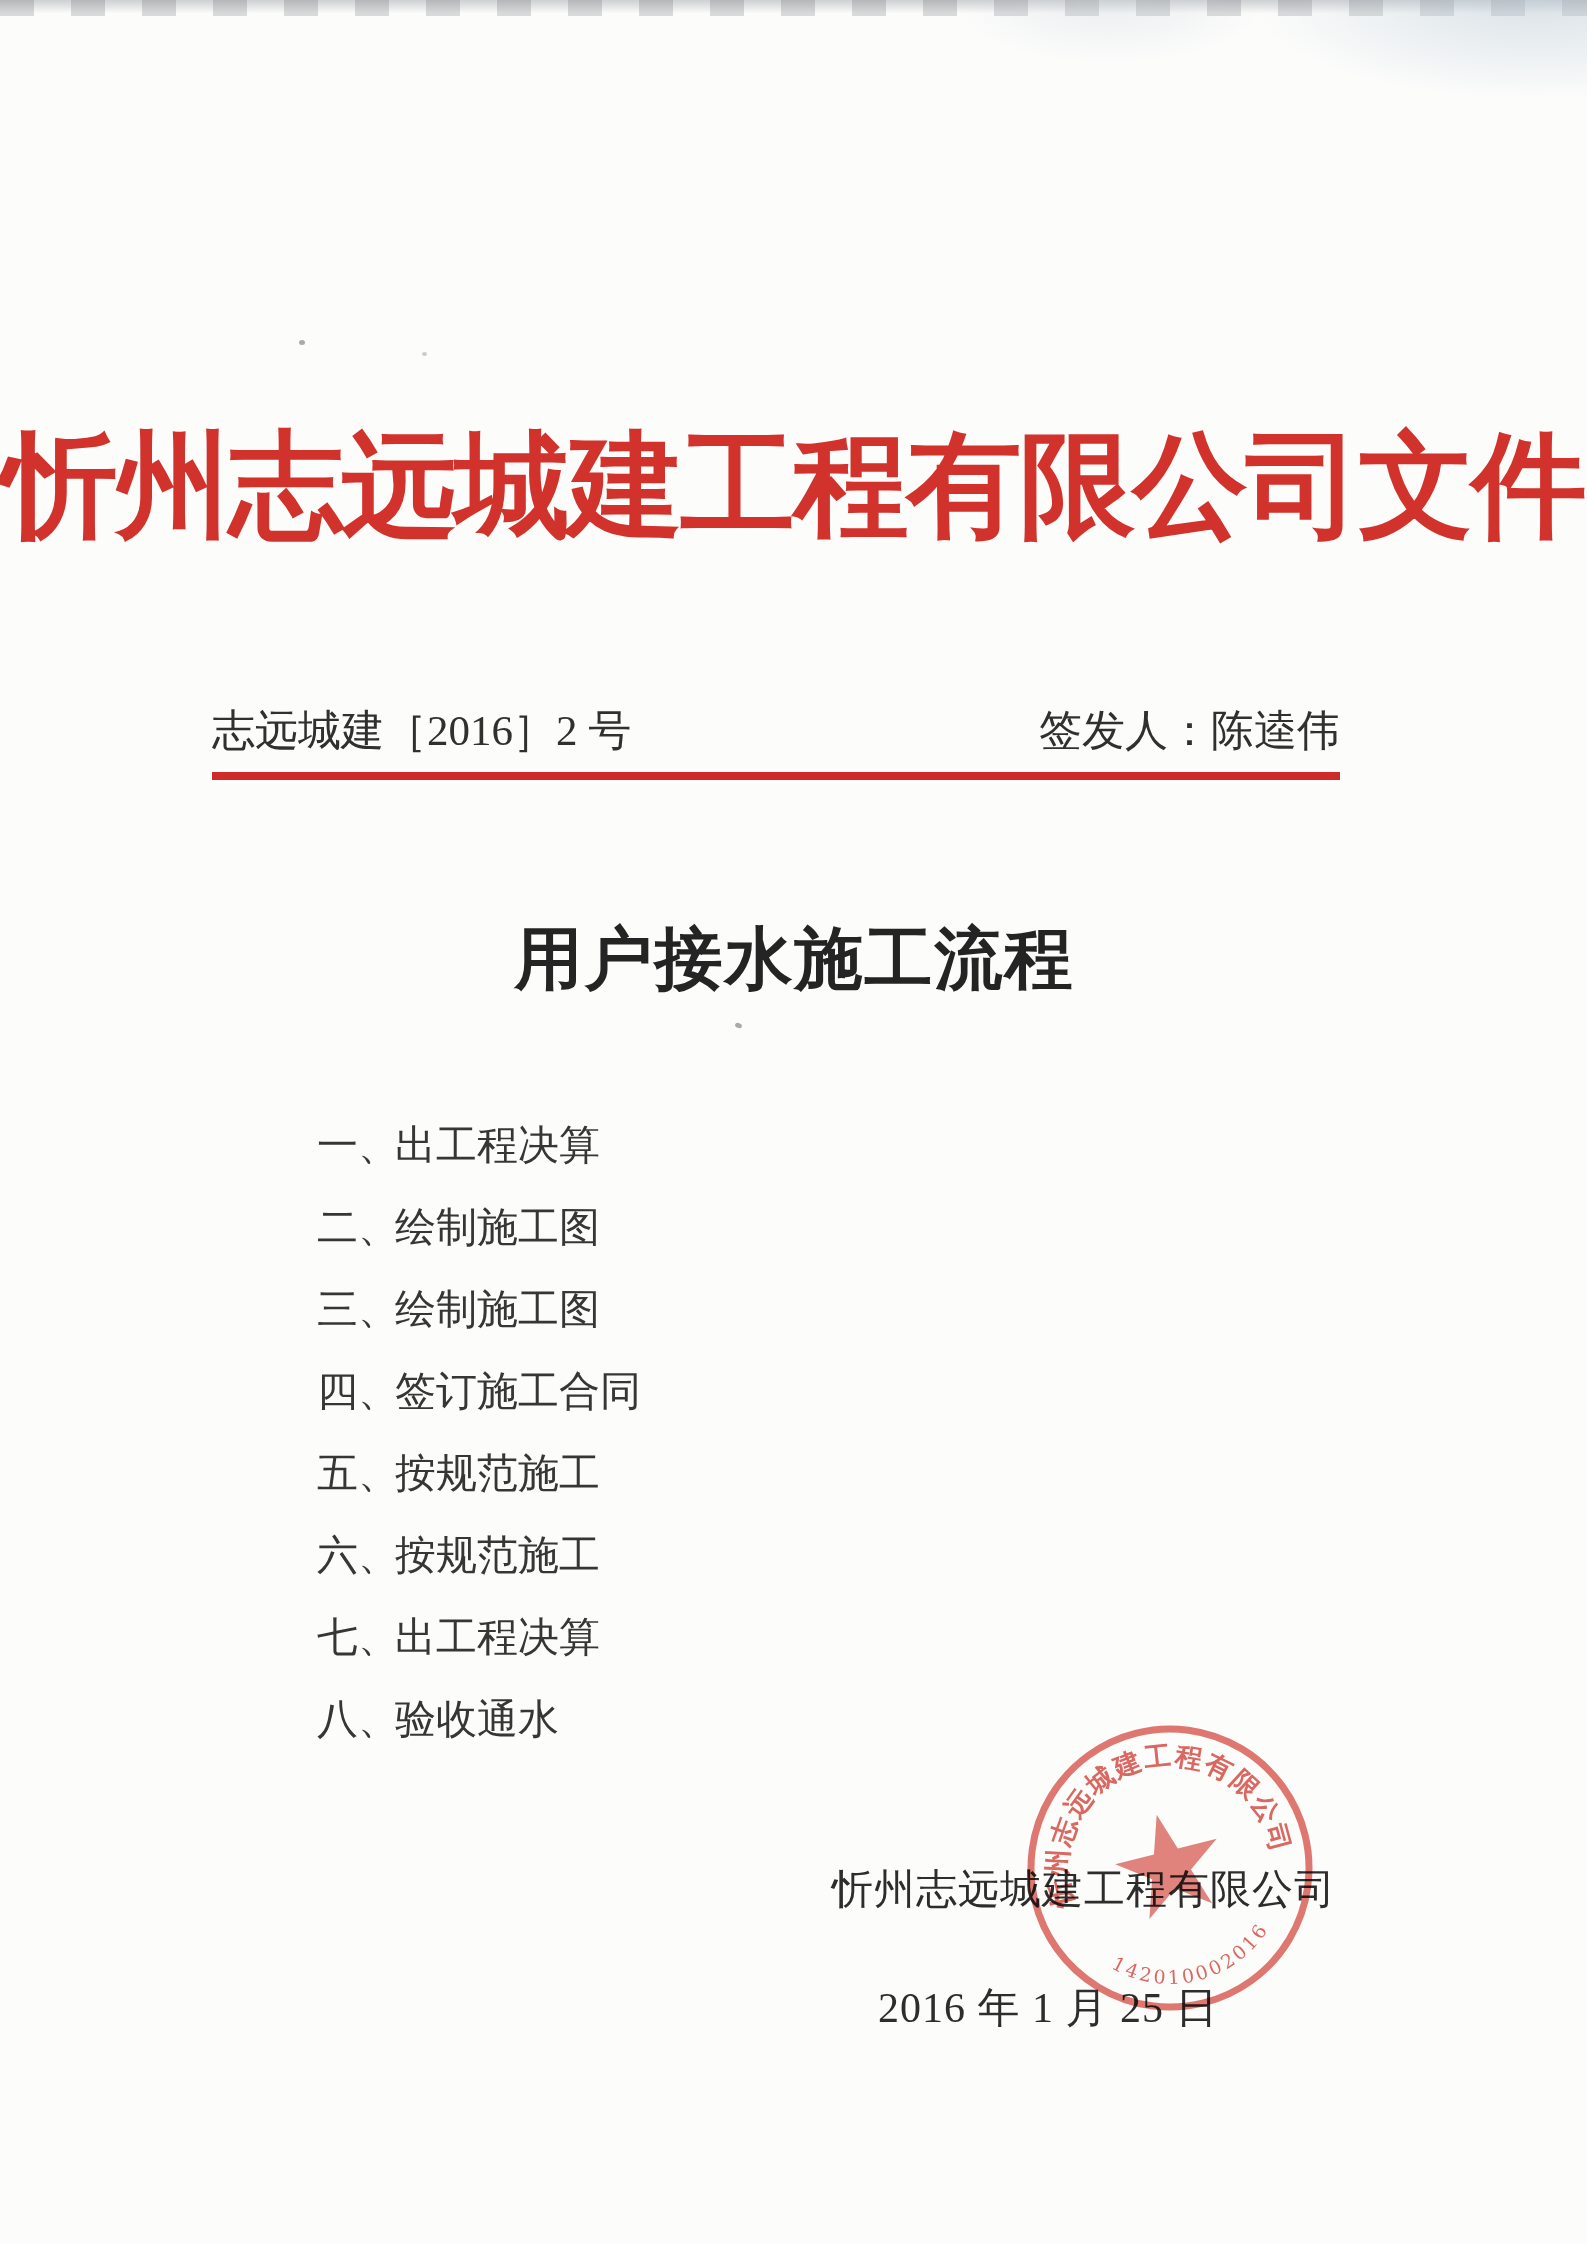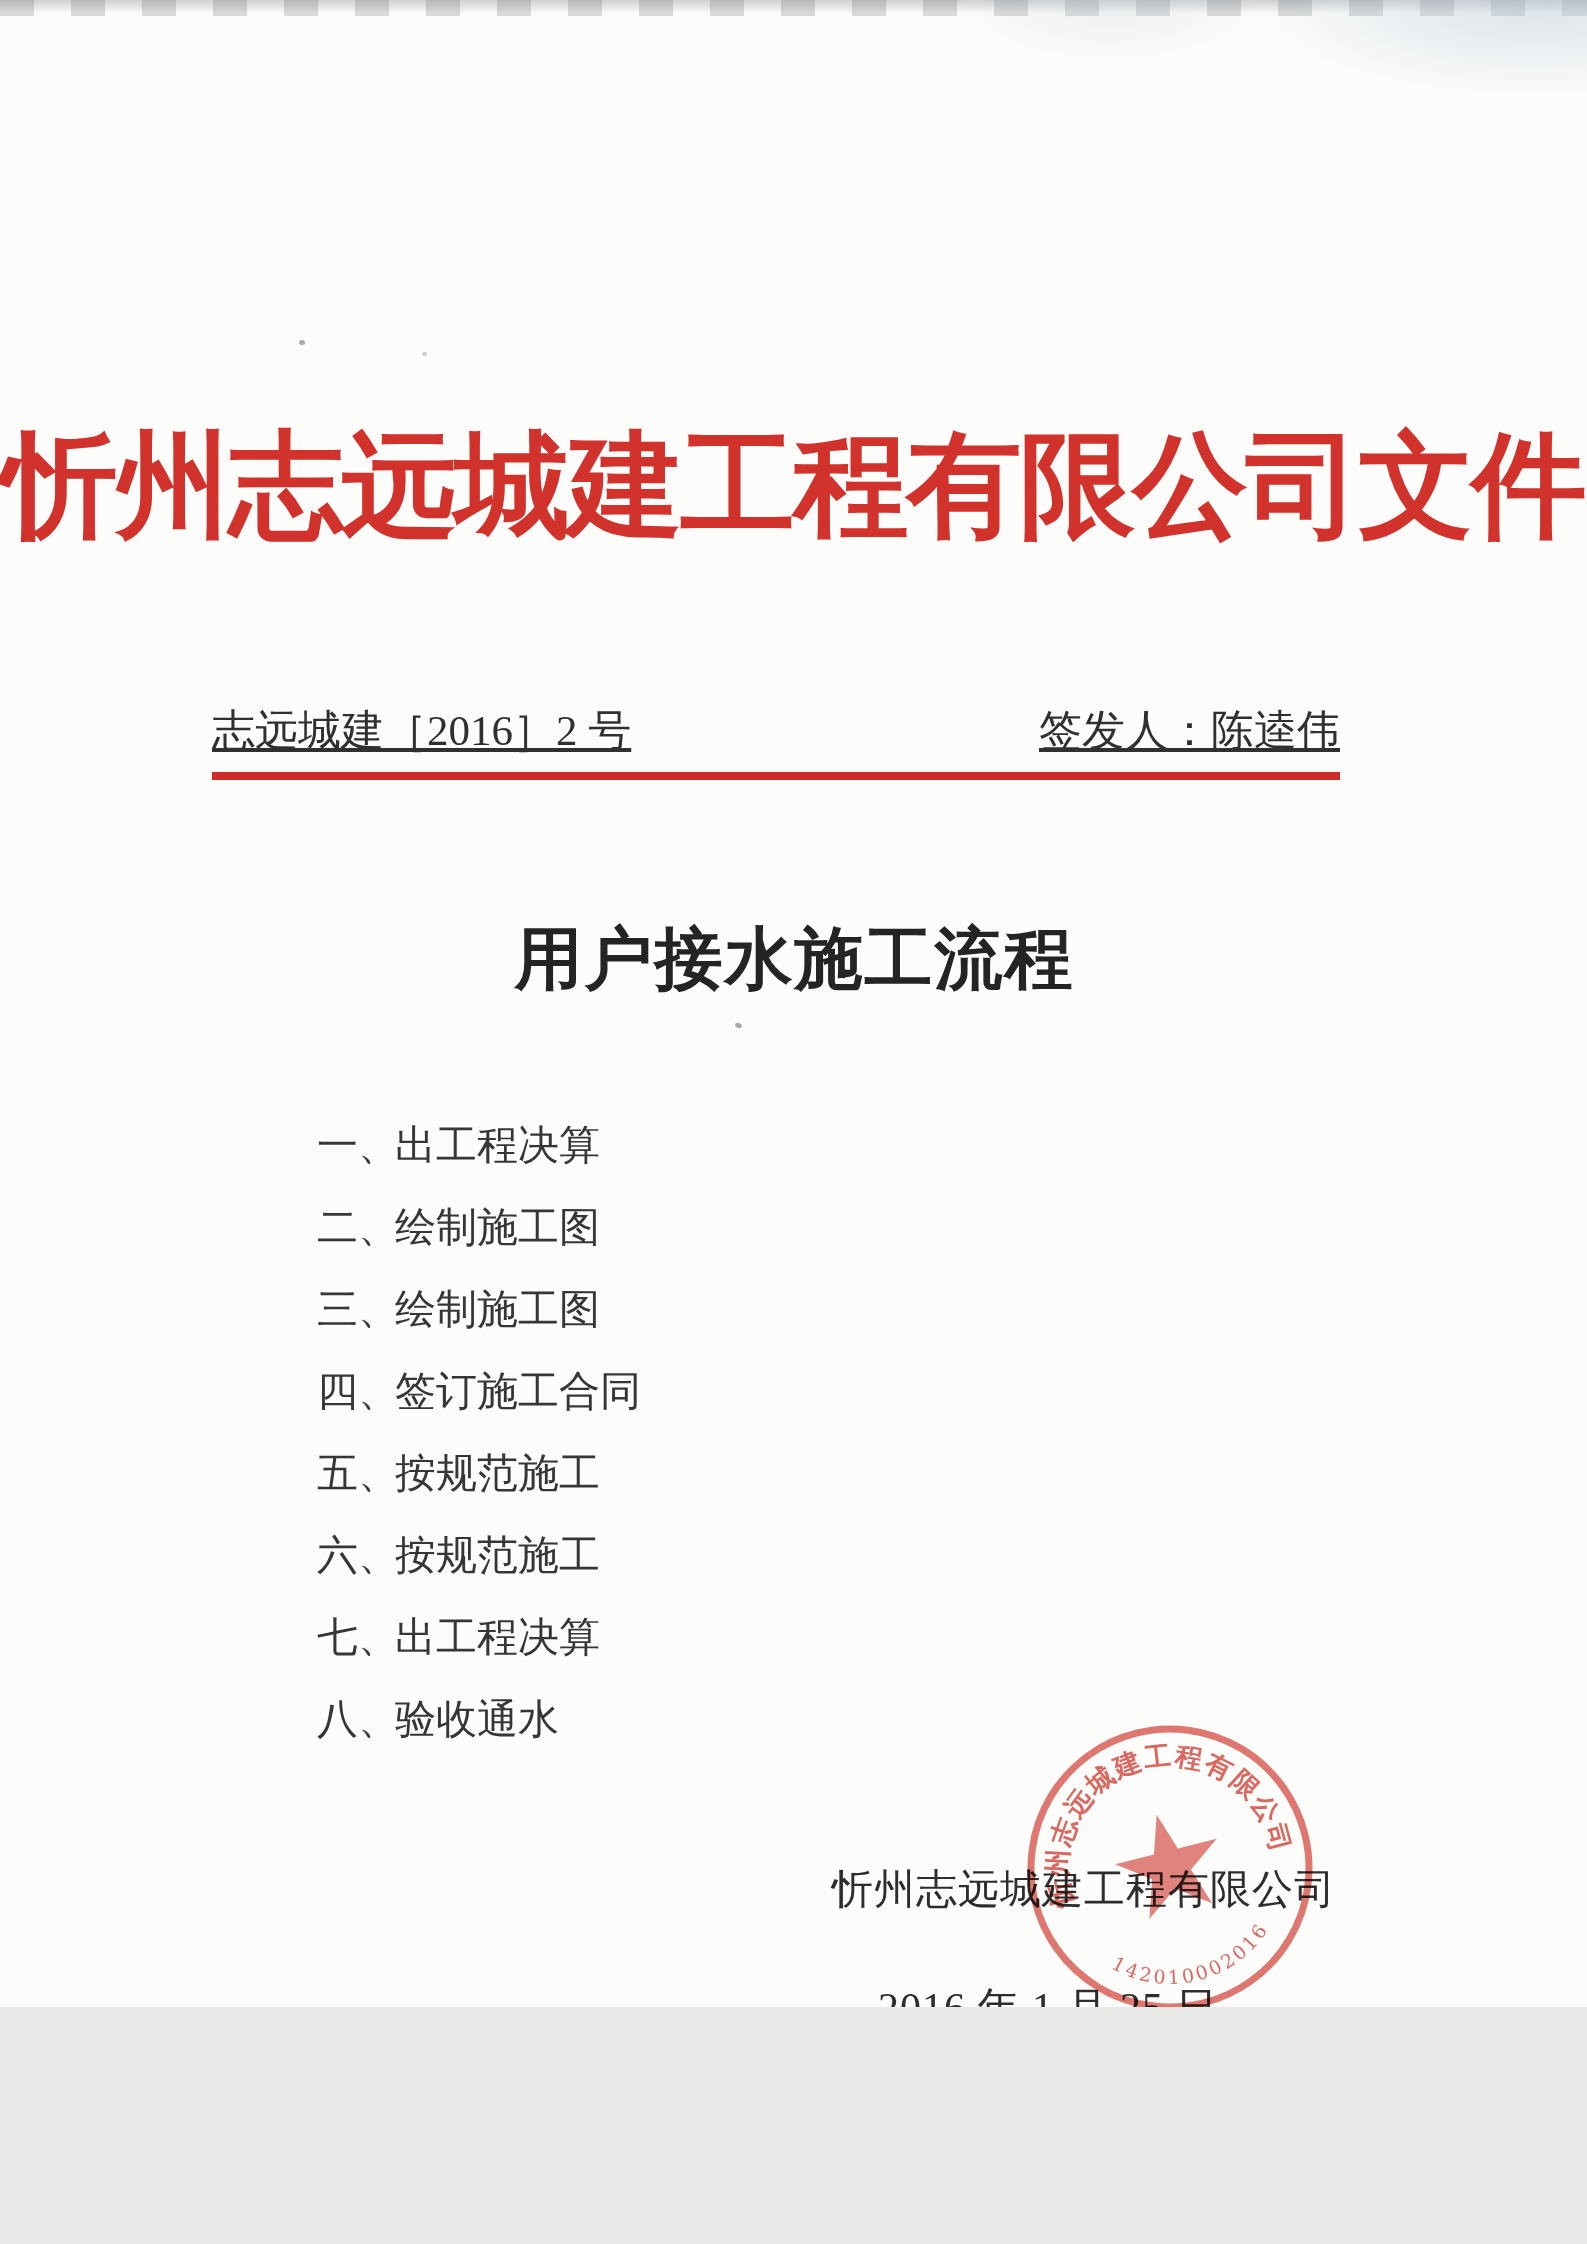--- a/index.html
+++ b/index.html
@@ -1,17 +1,17 @@
 <!DOCTYPE html>
 <html><head>
 <meta charset="utf-8">
 <style>
   html,body { margin:0; padding:0; background:#e9e9e7; }
   .page {
-    position:relative; width:1587px; height:2007px; margin:0 auto;
+    position:relative; width:1587px; height:2244px; margin:0 auto;
     background:#fcfcfb; overflow:hidden;
     font-family:"Liberation Serif","DejaVu Serif",serif; color:#2f2f2f;
   }
   
   .scan-edge-top {
     position:absolute; top:0; left:0; right:0; height:16px;
     background:
       repeating-linear-gradient(90deg, rgba(90,95,100,.22) 0 34px, rgba(255,255,255,0) 34px 71px),
       linear-gradient(180deg, rgba(130,135,140,.38), rgba(255,255,255,0) 85%);
   }
@@ -30,21 +30,21 @@
   .speck-c { left:735px; top:1023px; width:7px; height:5px; transform:rotate(20deg); }
 
   .letterhead {
     position:absolute; top:424px; left:0; width:100%; margin:0;
     text-align:center; font-size:115px; line-height:1.1; font-weight:700;
     color:#d2322c; letter-spacing:-2px; white-space:nowrap;
   }
   .doc-line {
     position:absolute; top:704px; left:212px; width:1128px;
     display:flex; justify-content:space-between; align-items:baseline;
-    font-size:43px; line-height:1.25; color:#303030;text-decoration:underline;
+    font-size:43px; line-height:1.25; color:#303030;
   }
   .red-rule {
     position:absolute; top:772px; left:212px; width:1128px; height:8px;
     background:#cd2a28;
   }
   .doc-title {
     position:absolute; top:918px; left:0; width:100%; margin:1px;
     text-align:center; font-size:68px; line-height:1.2; font-weight:700;
     color:#242424; letter-spacing:2px;
   }

